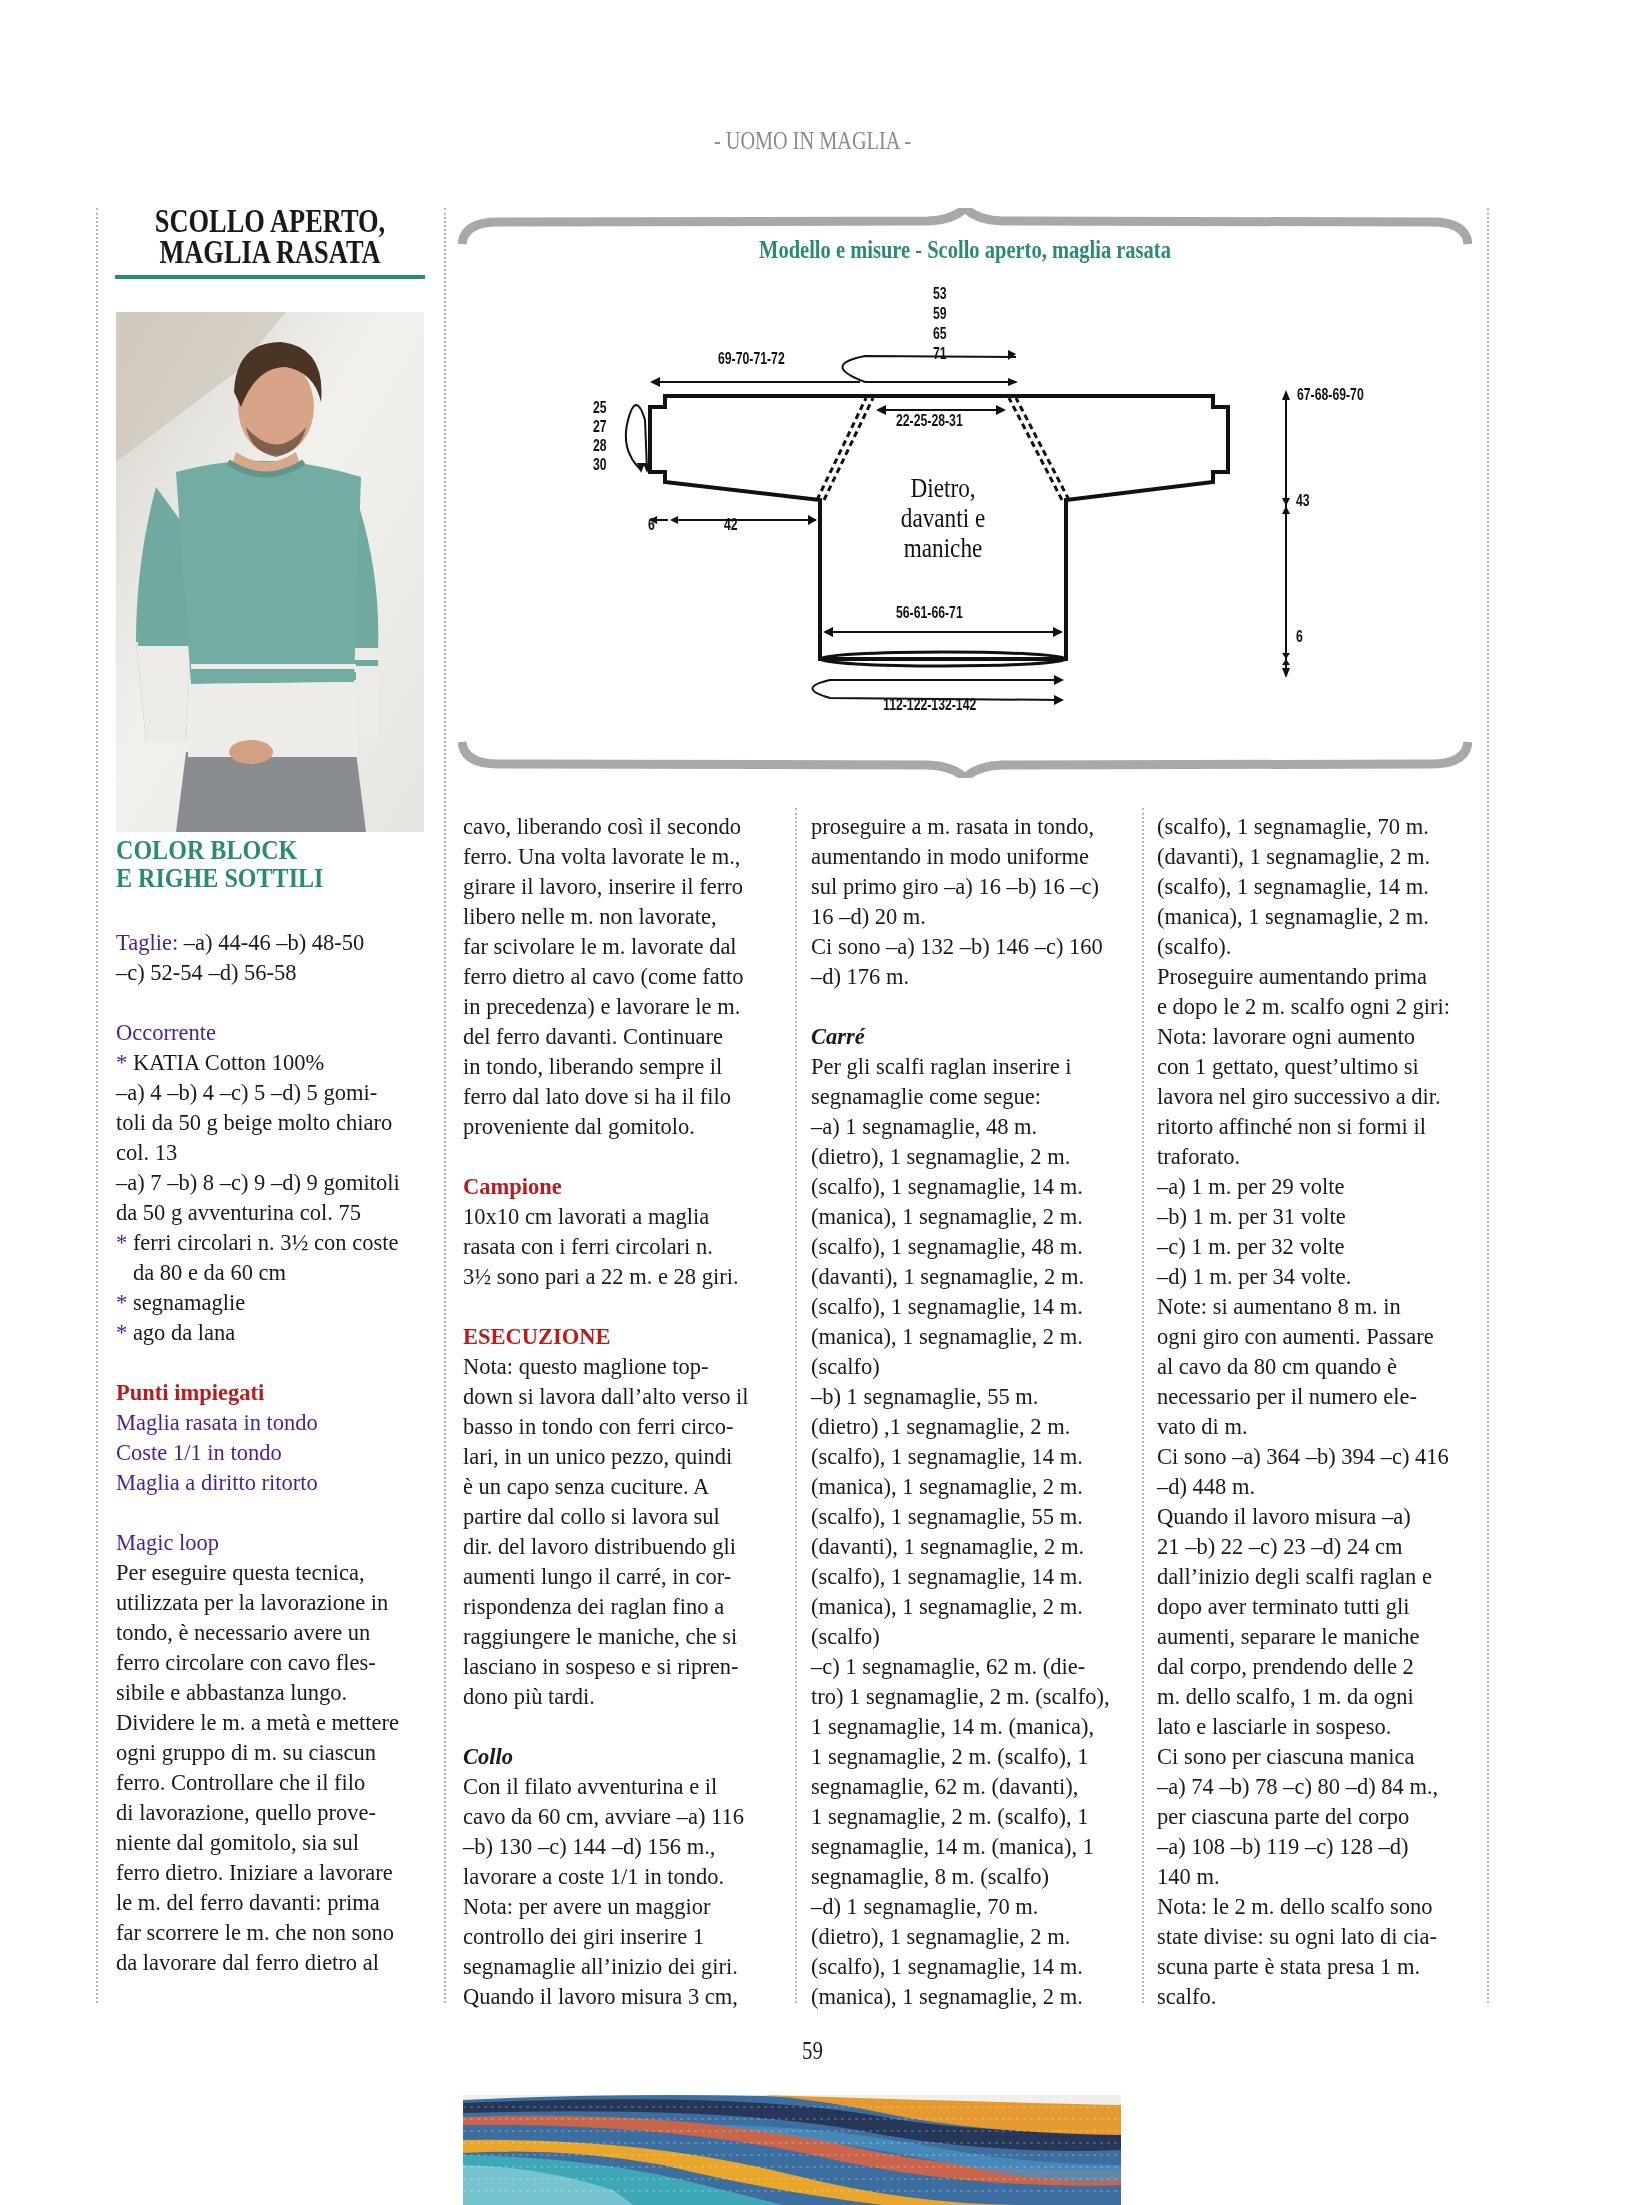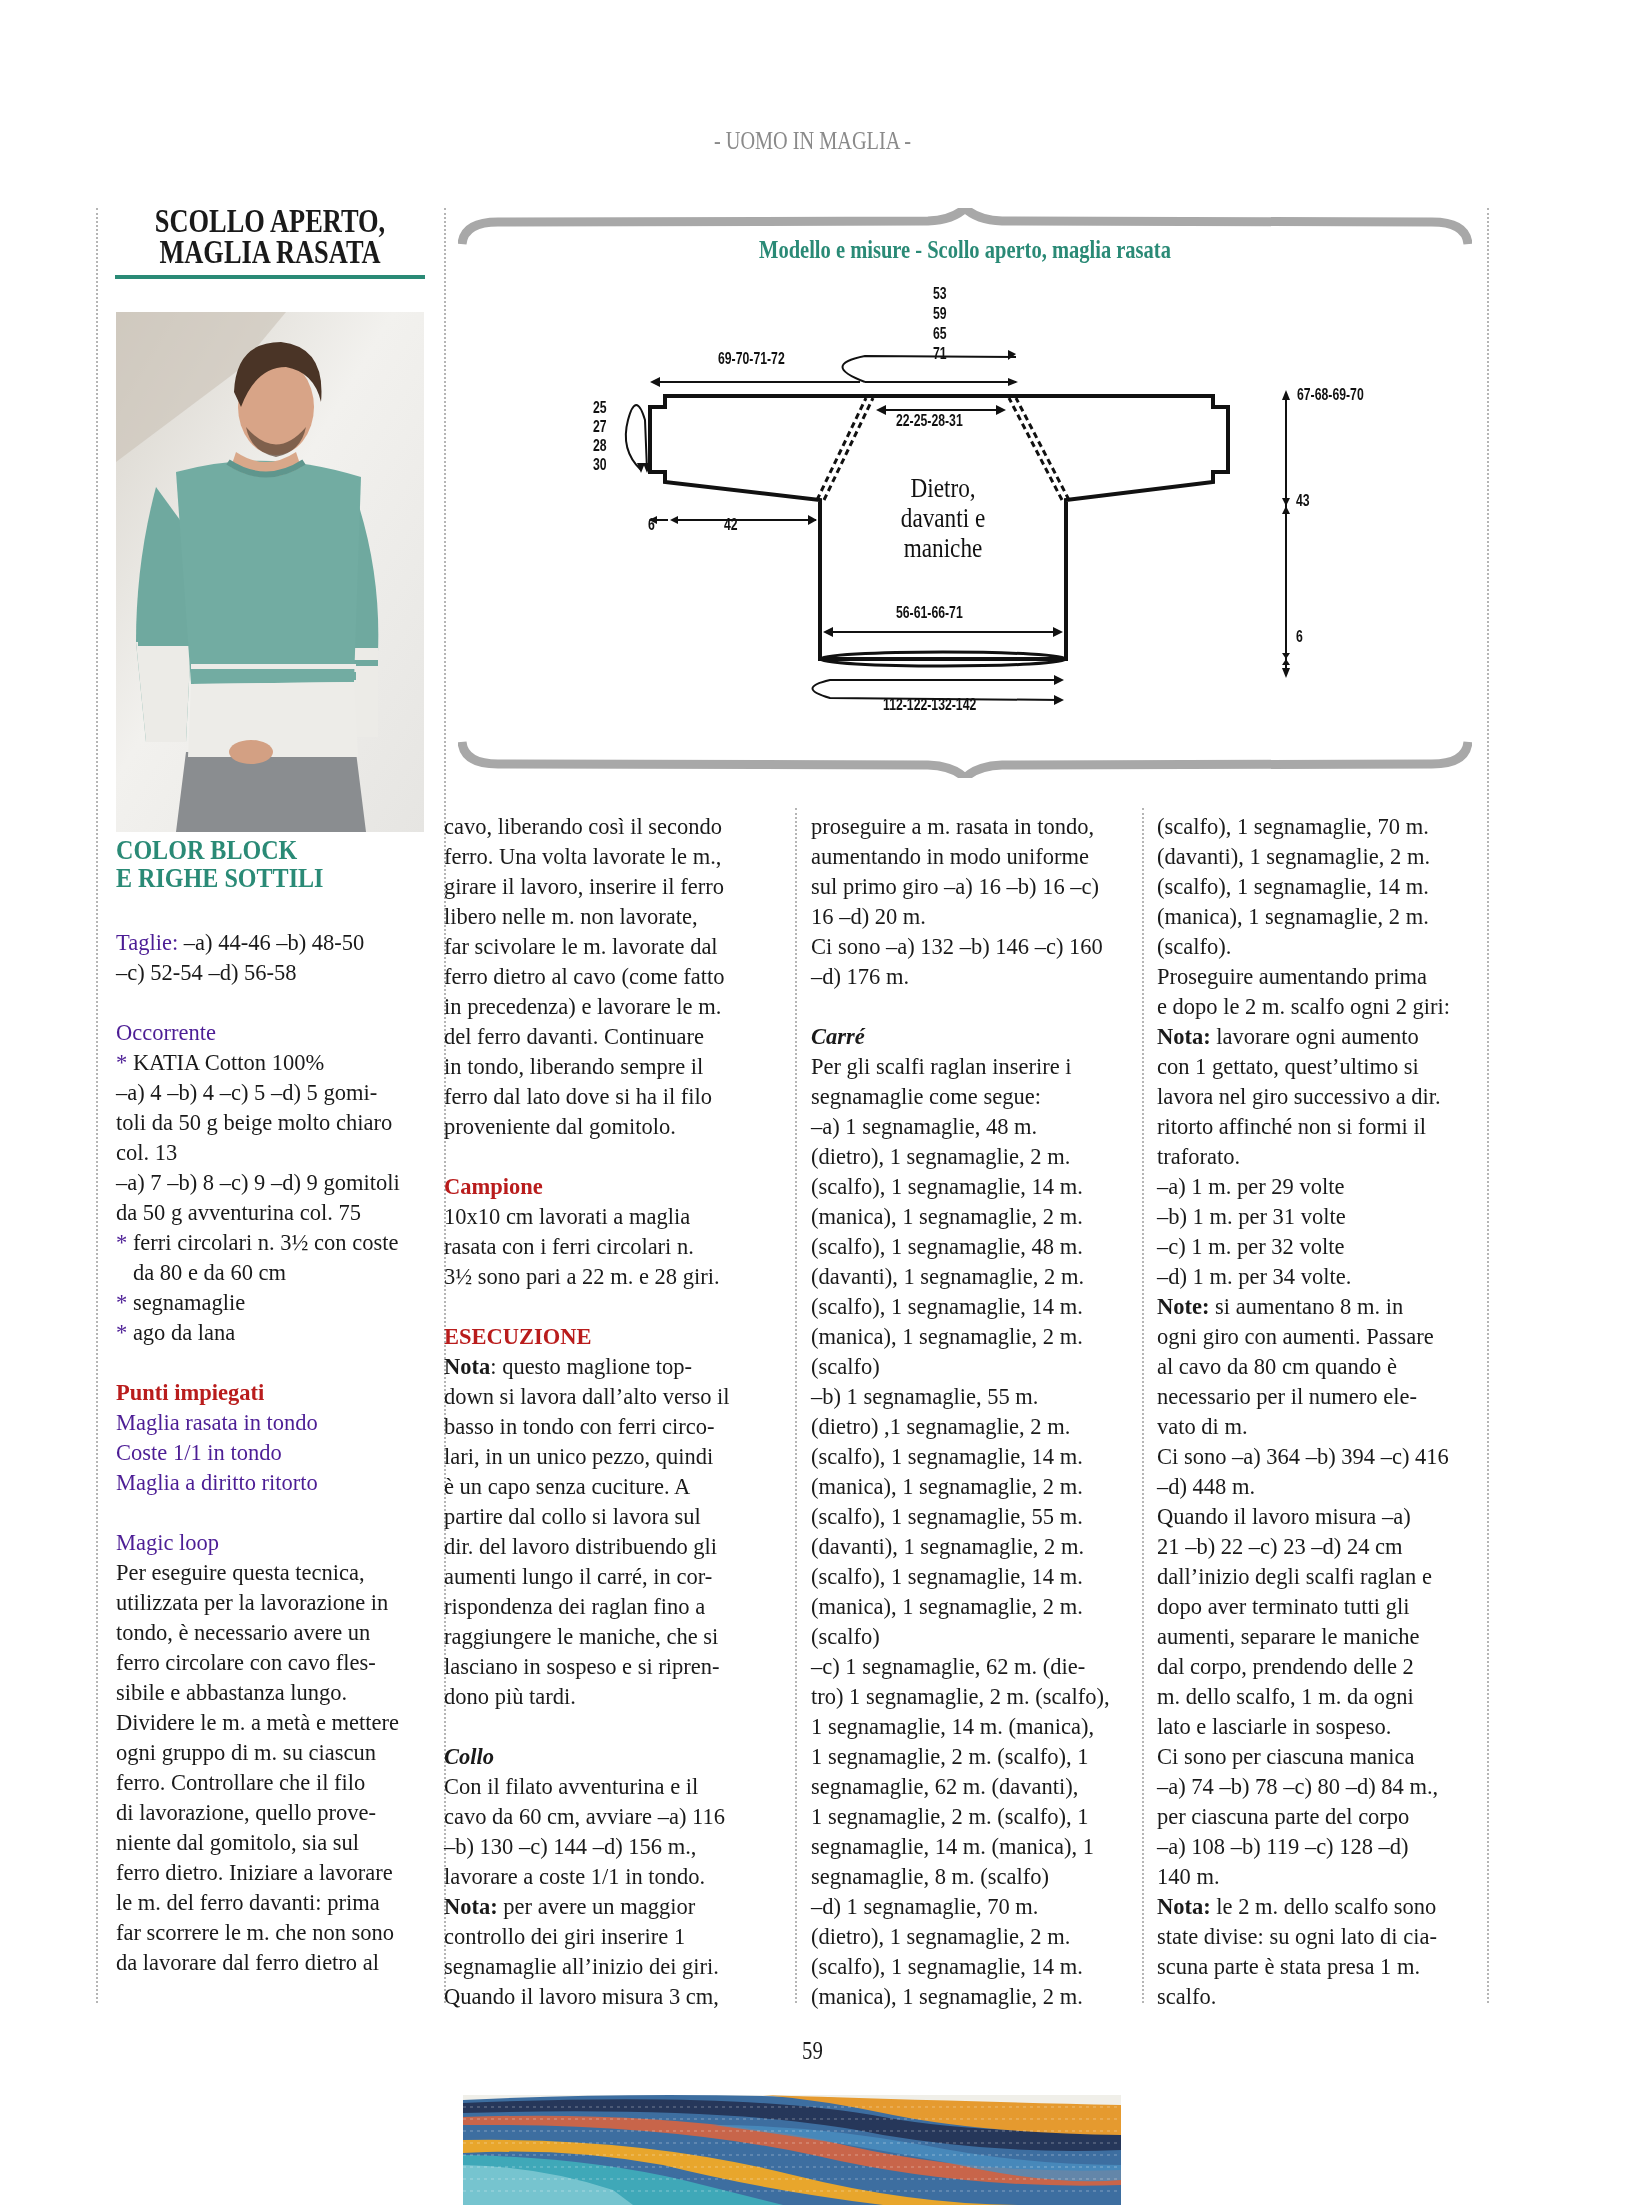--- a/index.html
+++ b/index.html
@@ -13,21 +13,21 @@
     font-size: 33px; line-height: 31px; transform: scaleX(0.8); transform-origin: center top; }
   .title-rule { left: 115px; width: 310px; top: 275px; height: 4px; background: #2a8a76; }
   .photo { left: 116px; top: 312px; width: 308px; height: 520px; overflow: hidden; background: #e9e7e3; }
   .col { font-size: 22.5px; line-height: 30px; }
   .col p { margin: 0; }
   .teal { color: #4c1d95; }
   .h-sub { font-size: 28px; line-height: 28px; font-weight: bold; color: #2a8a76; transform: scaleX(0.86); transform-origin: left top; }
   .sec { font-weight: bold; color: #b91c1c; }
   .it { }
   .bi { font-style: italic; font-weight: bold; }
-  .b { font-weight: bold; text-align: right; }
+  .b { font-weight: normal; text-align: right; }
   .gap { height: 30px; }
   .diag-title { left: 460px; width: 1010px; top: 236px; text-align: center; color: #2a8a76;
     font-size: 25px; font-weight: bold; transform: scaleX(0.82); transform-origin: center; }
   .dlabel { font-family: "Liberation Sans", "DejaVu Sans", sans-serif; font-weight: bold; font-size: 17px;
     color: #111; transform: scaleX(0.72); transform-origin: left top; white-space: nowrap; line-height: 18px; }
   .body-label { font-size: 27px; line-height: 30px; text-align: center; color: #111; transform: scaleX(0.86); transform-origin: center top; }
   .page-num { left: 0; width: 1625px; top: 2036px; text-align: center; font-size: 26px; transform: scaleX(0.8); transform-origin: center; }
   .swatch { left: 463px; top: 2095px; width: 658px; height: 110px; overflow: hidden; }
 </style>
 </head>
@@ -214,21 +214,21 @@
       <p>ferro. Controllare che il filo</p>
       <p>di lavorazione, quello prove-</p>
       <p>niente dal gomitolo, sia sul</p>
       <p>ferro dietro. Iniziare a lavorare</p>
       <p>le m. del ferro davanti: prima</p>
       <p>far scorrere le m. che non sono</p>
       <p>da lavorare dal ferro dietro al</p>
     </div>
 </div>
 
-<div class="abs col" style="left:444px; top:812px; width:318px;">
+<div class="abs col" style="left:463px; top:812px; width:318px;">
   <div id="c2a">
       <p>cavo, liberando così il secondo</p>
       <p>ferro. Una volta lavorate le m.,</p>
       <p>girare il lavoro, inserire il ferro</p>
       <p>libero nelle m. non lavorate,</p>
       <p>far scivolare le m. lavorate dal</p>
       <p>ferro dietro al cavo (come fatto</p>
       <p>in precedenza) e lavorare le m.</p>
       <p>del ferro davanti. Continuare</p>
       <p>in tondo, liberando sempre il</p>

